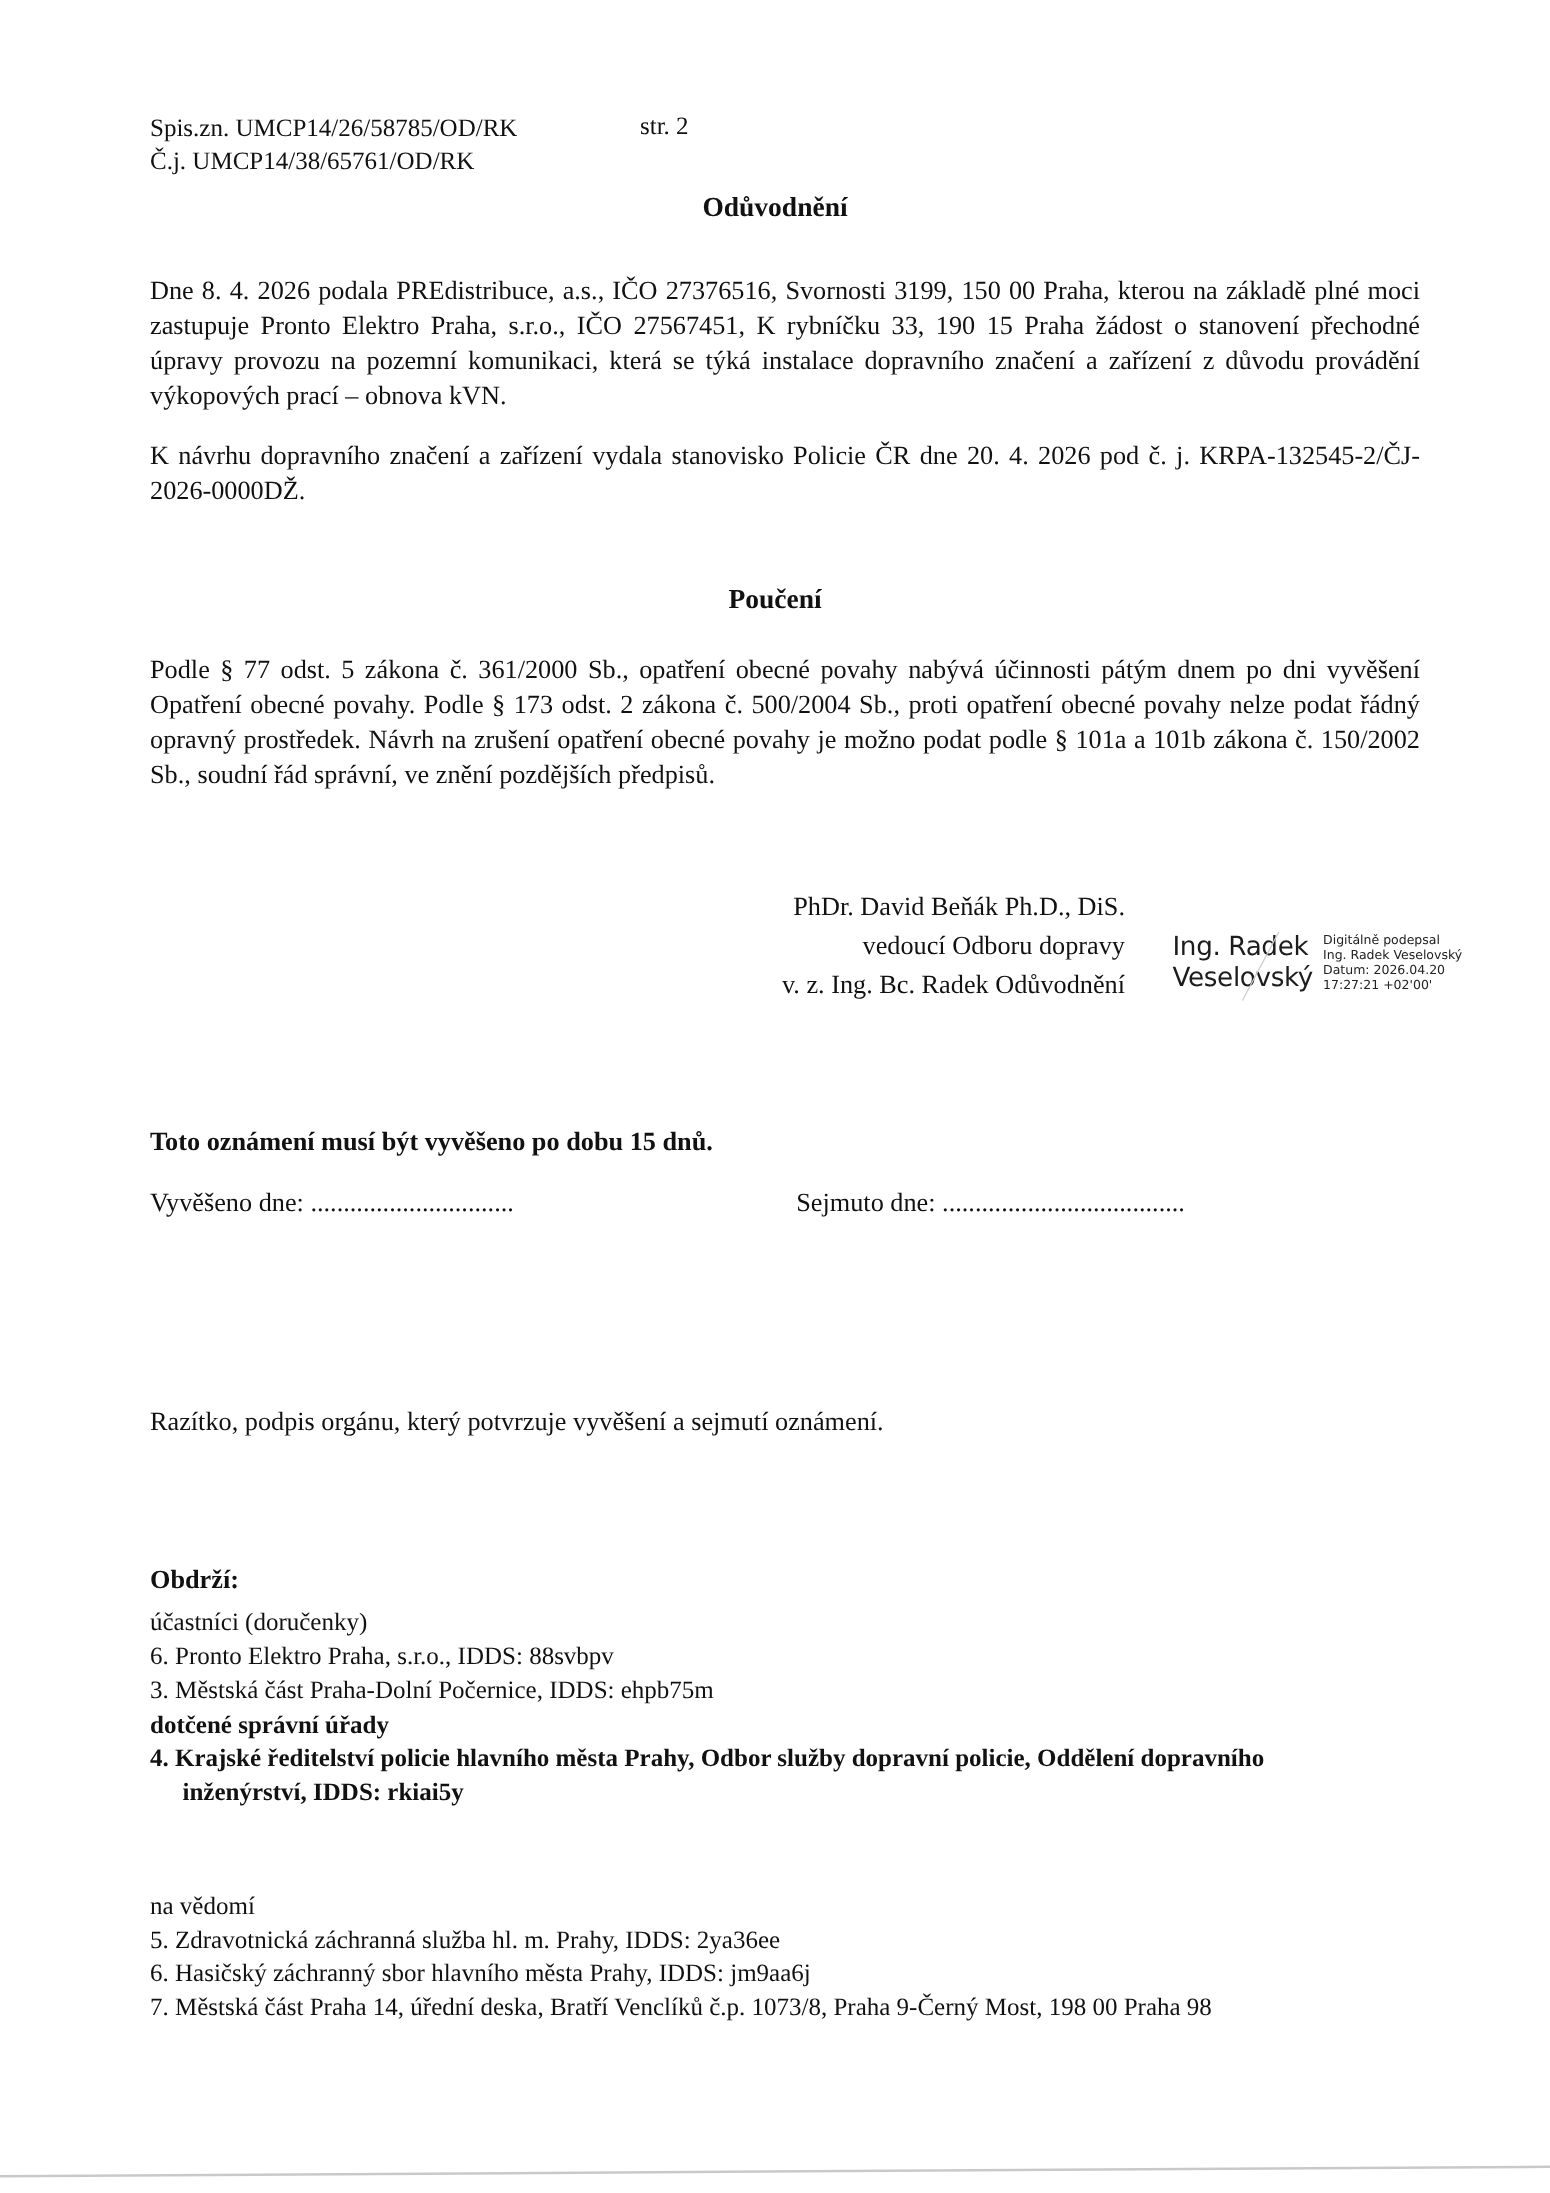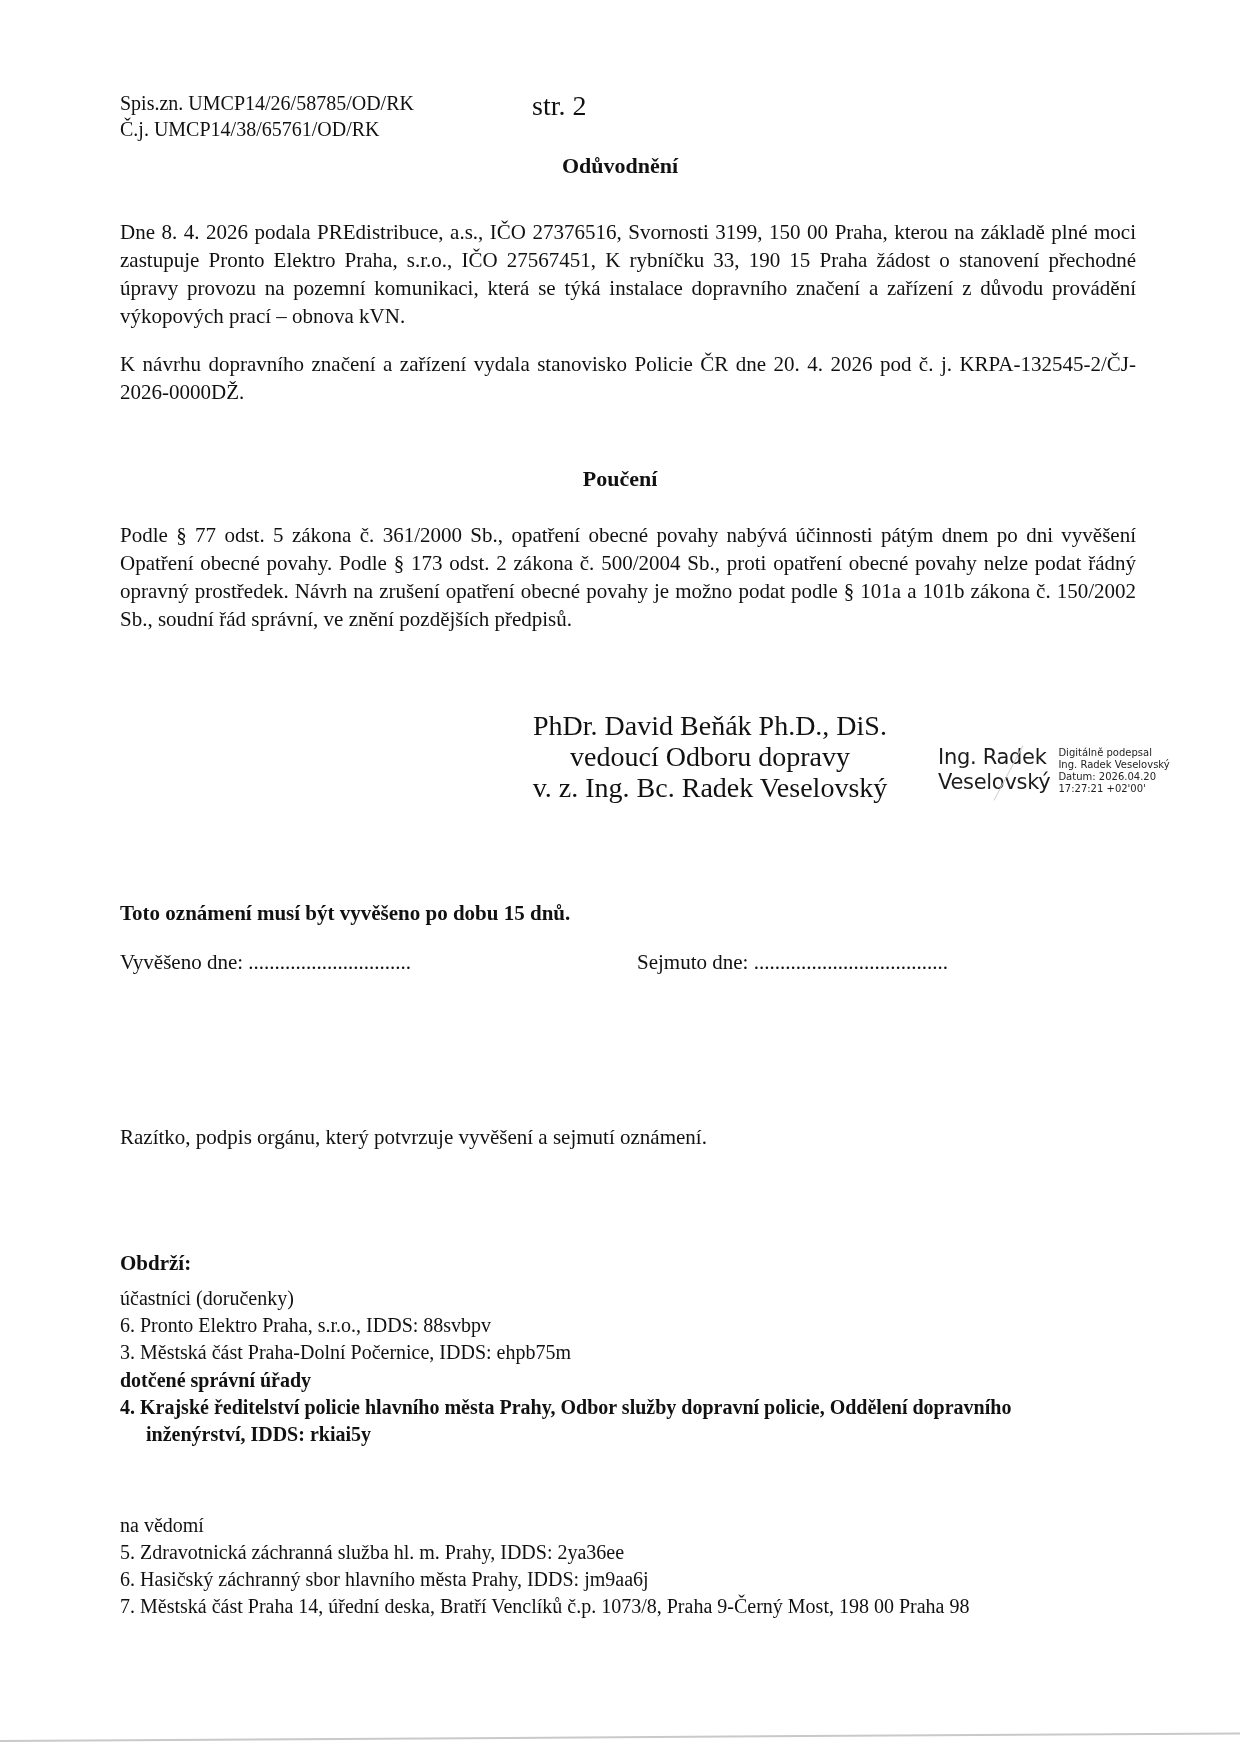--- a/index.html
+++ b/index.html
@@ -3,24 +3,24 @@
 <meta charset="utf-8">
 <style>
   html,body{margin:0;padding:0;}
   body{
     width:1240px;height:1754px;position:relative;background:#ffffff;
     font-family:"Liberation Serif", serif;color:#111;
     -webkit-font-smoothing:antialiased;
   }
   .abs{position:absolute;}
   .hdr{font-size:20px;line-height:26px;}
-  .pagenum{font-size:28px;margin-left:20px;}
+  .pagenum{font-size:20px;}
   .heading{font-size:22px;font-weight:bold;text-align:center;}
   .para{font-size:21px;line-height:28px;text-align:justify;}
-  .sigblock{font-size:28px;line-height:31px;text-align:center;}
+  .sigblock{font-size:21px;line-height:31px;text-align:right;}
   .digsig-name{
     font-family:"DejaVu Sans", sans-serif;font-size:21px;line-height:25px;
     color:#1c1c1c;letter-spacing:-0.3px;
   }
   .digsig-note{
     font-family:"DejaVu Sans", sans-serif;font-size:10px;line-height:12px;
     color:#222;white-space:nowrap;
   }
   .boldline{font-size:21px;font-weight:bold;}
   .fillline{font-size:21px;}
@@ -50,21 +50,21 @@
 
 <div class="abs para" style="left:120px;top:350px;width:1016px;">K návrhu dopravního značení a zařízení vydala stanovisko Policie ČR dne 20. 4. 2026 pod č. j. KRPA-132545-2/ČJ-2026-0000DŽ.</div>
 
 <div class="abs heading" style="left:112px;top:466px;width:1016px;">Poučení</div>
 
 <div class="abs para" style="left:120px;top:521px;width:1016px;">Podle § 77 odst. 5 zákona č. 361/2000 Sb., opatření obecné povahy nabývá účinnosti pátým dnem po dni vyvěšení Opatření obecné povahy. Podle § 173 odst. 2 zákona č. 500/2004 Sb., proti opatření obecné povahy nelze podat řádný opravný prostředek. Návrh na zrušení opatření obecné povahy je možno podat podle § 101a a 101b zákona č. 150/2002 Sb., soudní řád správní, ve znění pozdějších předpisů.</div>
 
 <div class="abs sigblock" style="left:520px;top:710px;width:380px;">
   <div>PhDr. David Beňák Ph.D., DiS.</div>
   <div>vedoucí Odboru dopravy</div>
-  <div>v. z. Ing. Bc. Radek Veselovský</div>
+  <div>v. z. Ing. Bc. Radek Odůvodnění</div>
 </div>
 
 <div class="abs" style="left:938px;top:745px;">
   <div style="display:flex;gap:8px;">
     <div class="digsig-name">
       <div>Ing. Radek</div>
       <div>Veselovský</div>
     </div>
     <div class="digsig-note" style="padding-top:2px;">
       <div>Digitálně podepsal</div>

